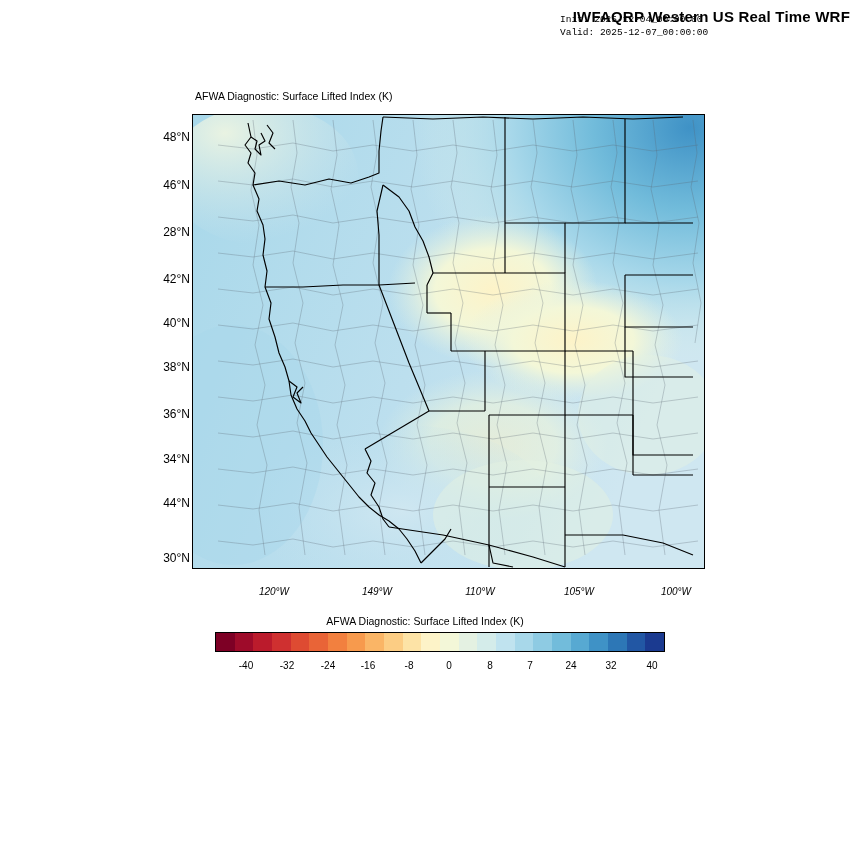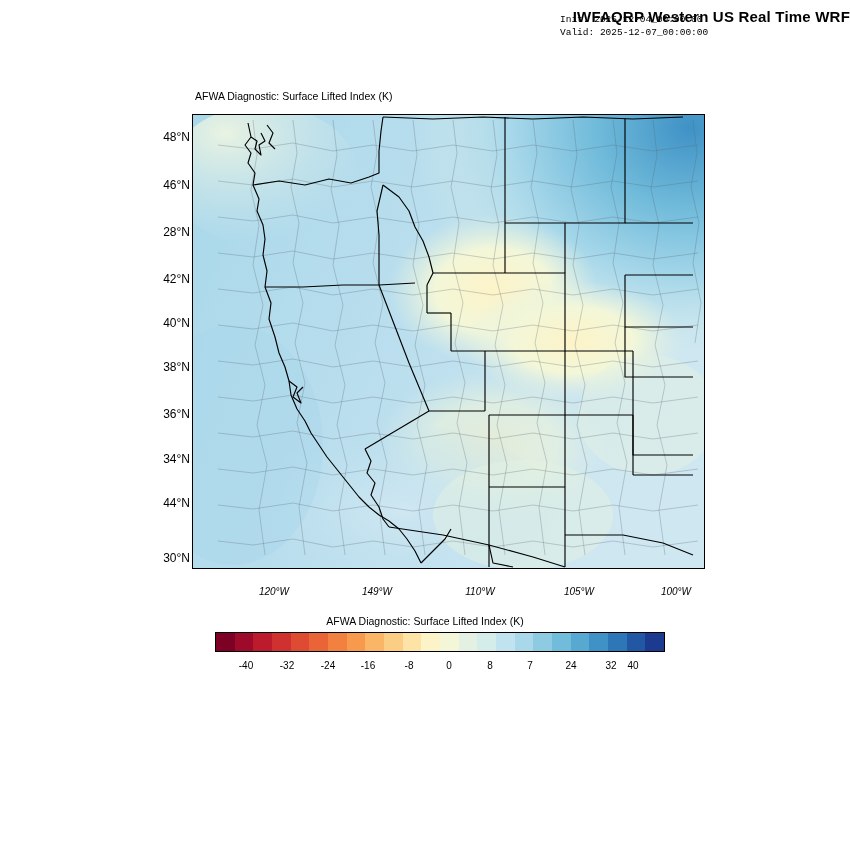--- a/index.html
+++ b/index.html
@@ -307,17 +307,17 @@
   <div class="abs ctick" style="left:31px">-40</div>
   <div class="abs ctick" style="left:72px">-32</div>
   <div class="abs ctick" style="left:113px">-24</div>
   <div class="abs ctick" style="left:153px">-16</div>
   <div class="abs ctick" style="left:194px">-8</div>
   <div class="abs ctick" style="left:234px">0</div>
   <div class="abs ctick" style="left:275px">8</div>
   <div class="abs ctick" style="left:315px">7</div>
   <div class="abs ctick" style="left:356px">24</div>
   <div class="abs ctick" style="left:396px">32</div>
-  <div class="abs ctick" style="left:418px">40</div>
+  <div class="abs ctick" style="left:437px">40</div>
 </div>
 
 <div class="abs" id="footer">
 </div>
 
 </body></html>

